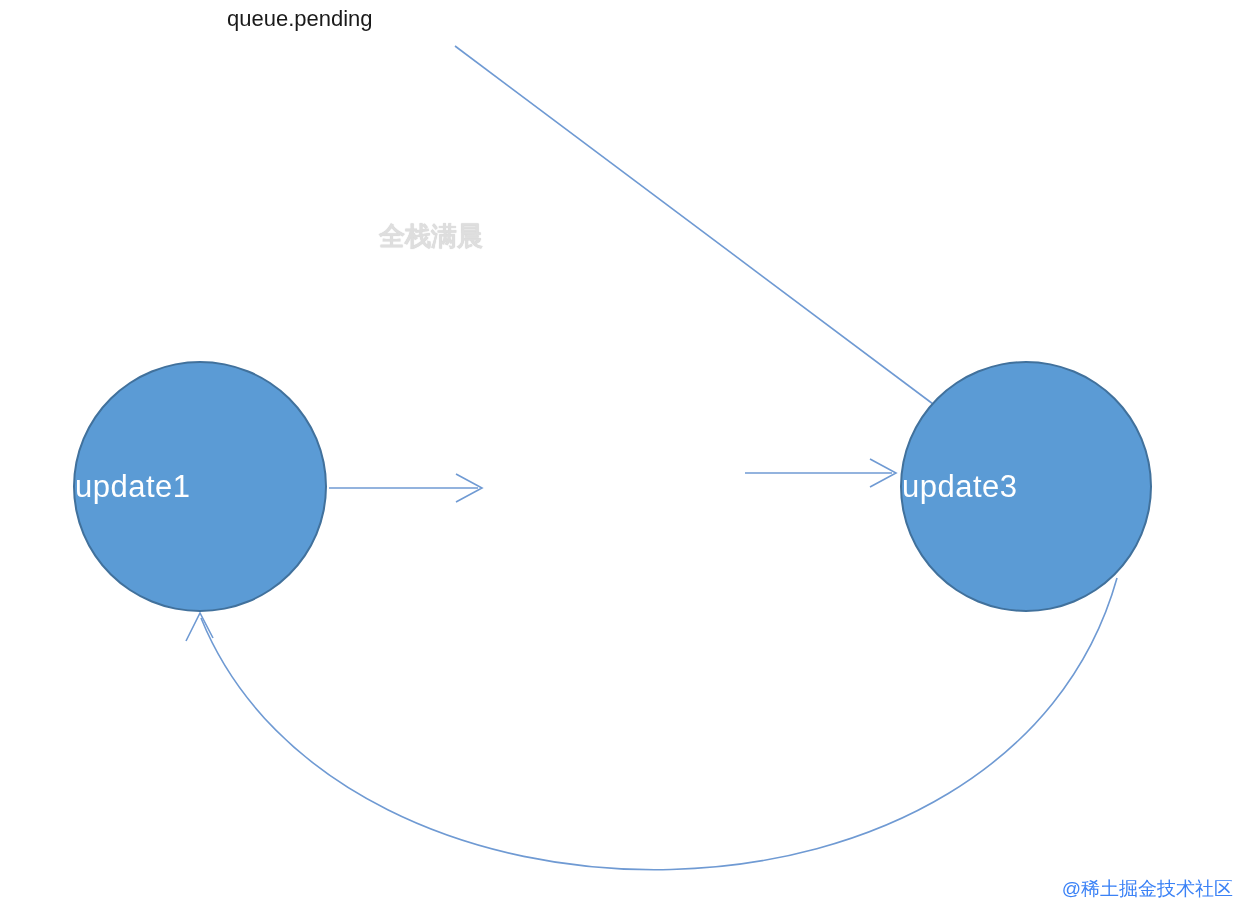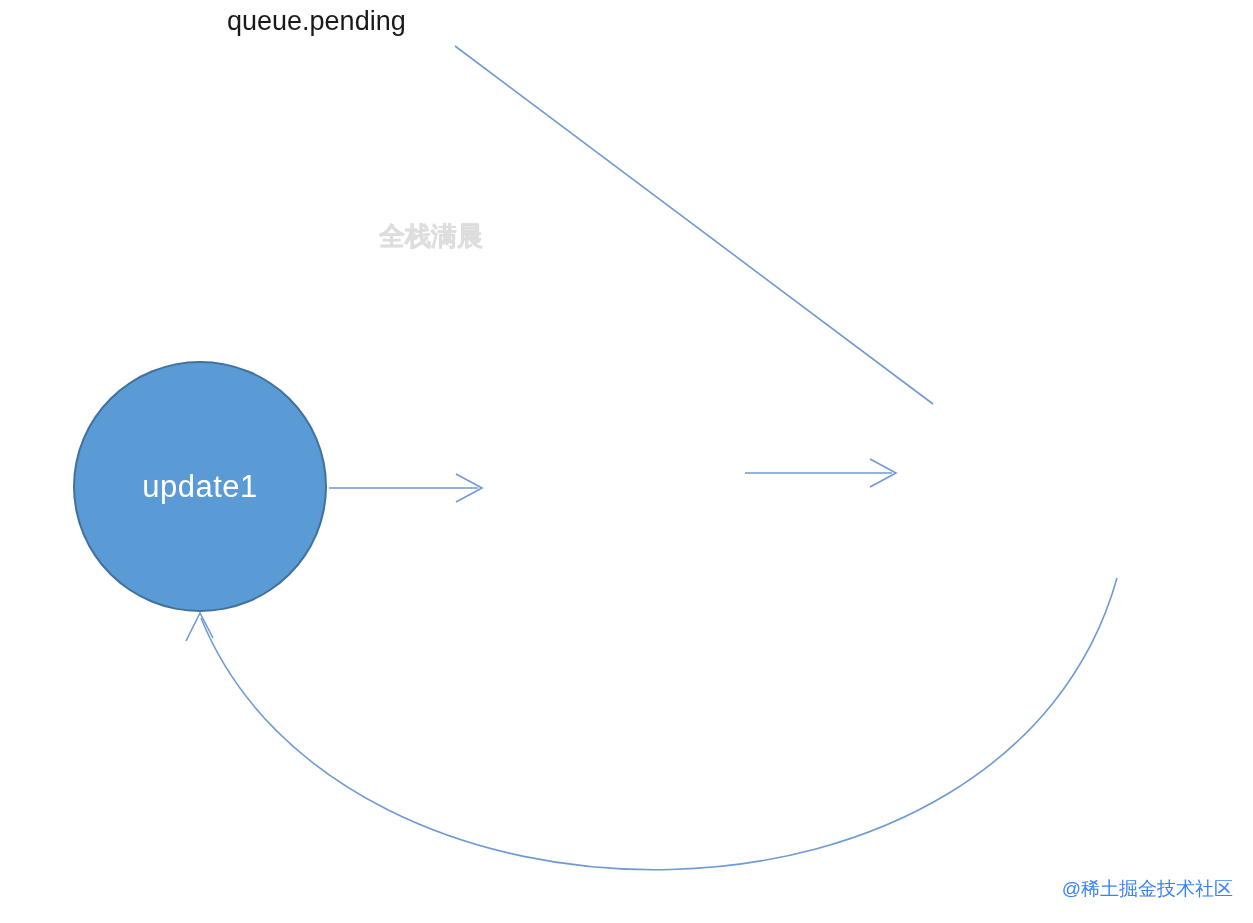--- a/index.html
+++ b/index.html
@@ -22,38 +22,37 @@
     width: 1253px;
     height: 923px;
   }
   .node {
     position: absolute;
     border-radius: 50%;
     background: #5b9bd5;
     border: 2px solid #41719c;
     display: flex;
     align-items: center;
-    justify-content: center;
     box-sizing: border-box;
   }
   .node span {
     color: #ffffff;
     font-size: 31px;
     font-weight: 400;
     letter-spacing: 0.5px;
   }
   .node1 { left: 73px;  top: 361px; width: 254px; height: 251px; }
   .node2 { left: 483px; top: 362px; width: 248px; height: 248px; }
   .node3 { left: 900px; top: 361px; width: 252px; height: 251px; }
 
   .queue-label {
     position: absolute;
     left: 227px;
     top: 6px;
-    font-size: 27px;
+    font-size: 22px;
     color: #1a1a1a;
     white-space: nowrap;
   }
   .wm-center {
     position: absolute;
     left: 379px;
     top: 219px;
     font-size: 26px;
     font-weight: bold;
     color: #dedede;
@@ -90,18 +89,21 @@
 
     <g>
       <path d="M 1117 578 C 1010 960, 340 960, 201 618"></path>
       <polyline points="186,641 200,613 213,638"></polyline>
     </g>
   </svg>
 
   <div class="node node1">
     <span>update1</span>
   </div>
+  <div class="node node3">
+    <span>update3</span>
+  </div>
 
   <div class="queue-label">queue.pending</div>
   <div class="wm-center">全栈满晨</div>
   <div class="wm-corner">@稀土掘金技术社区</div>
 
 </div>
 
 </body></html>

